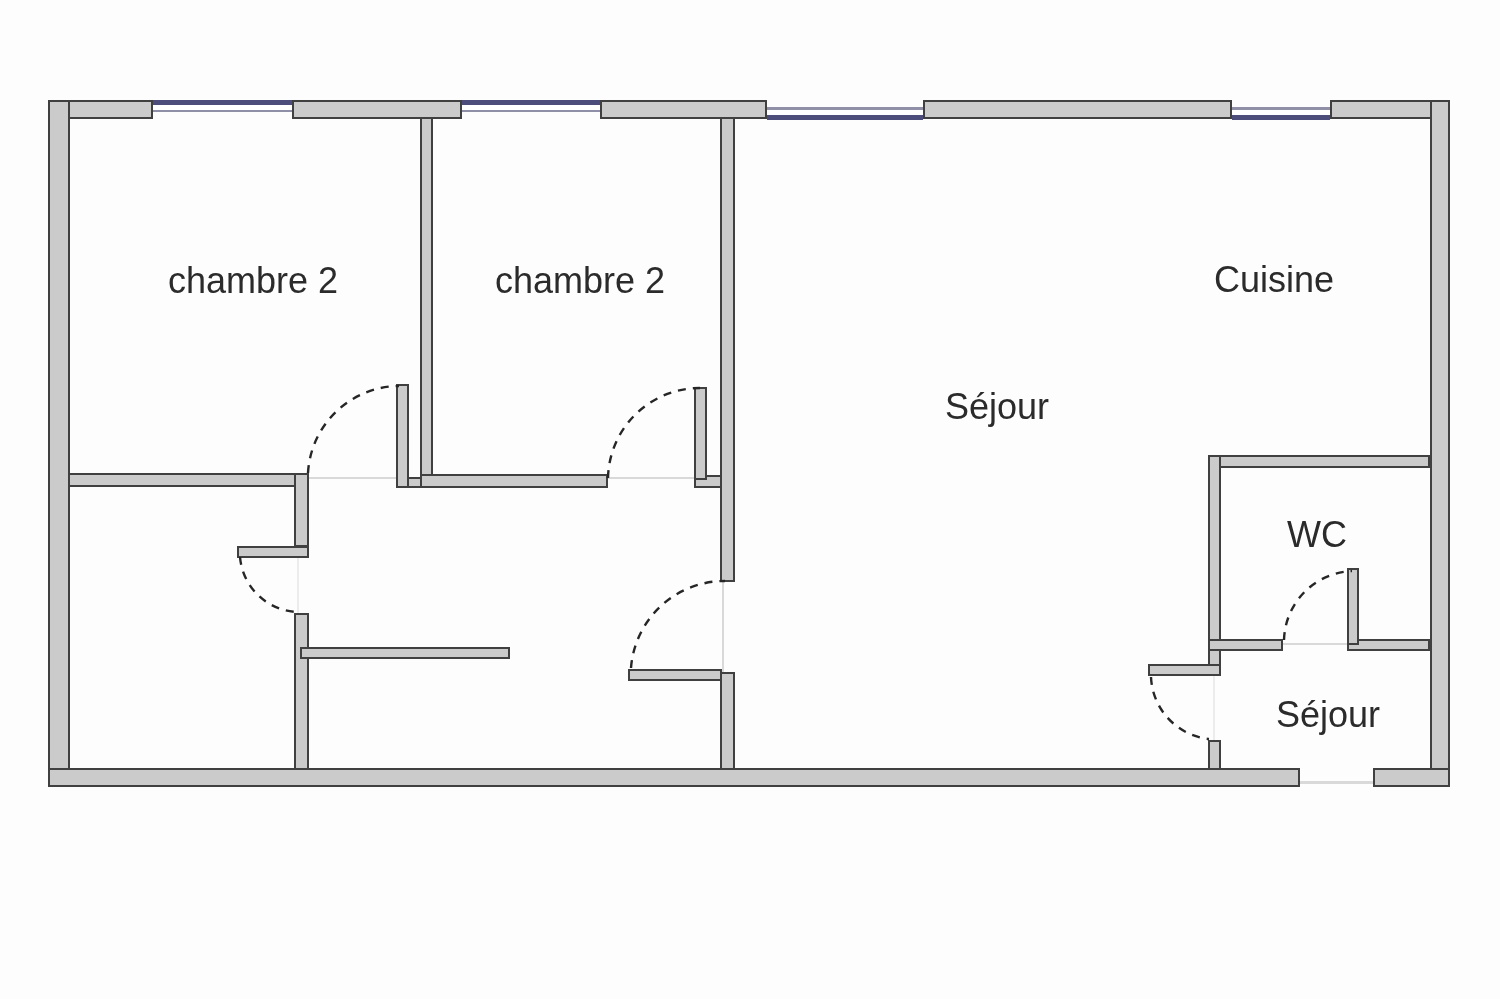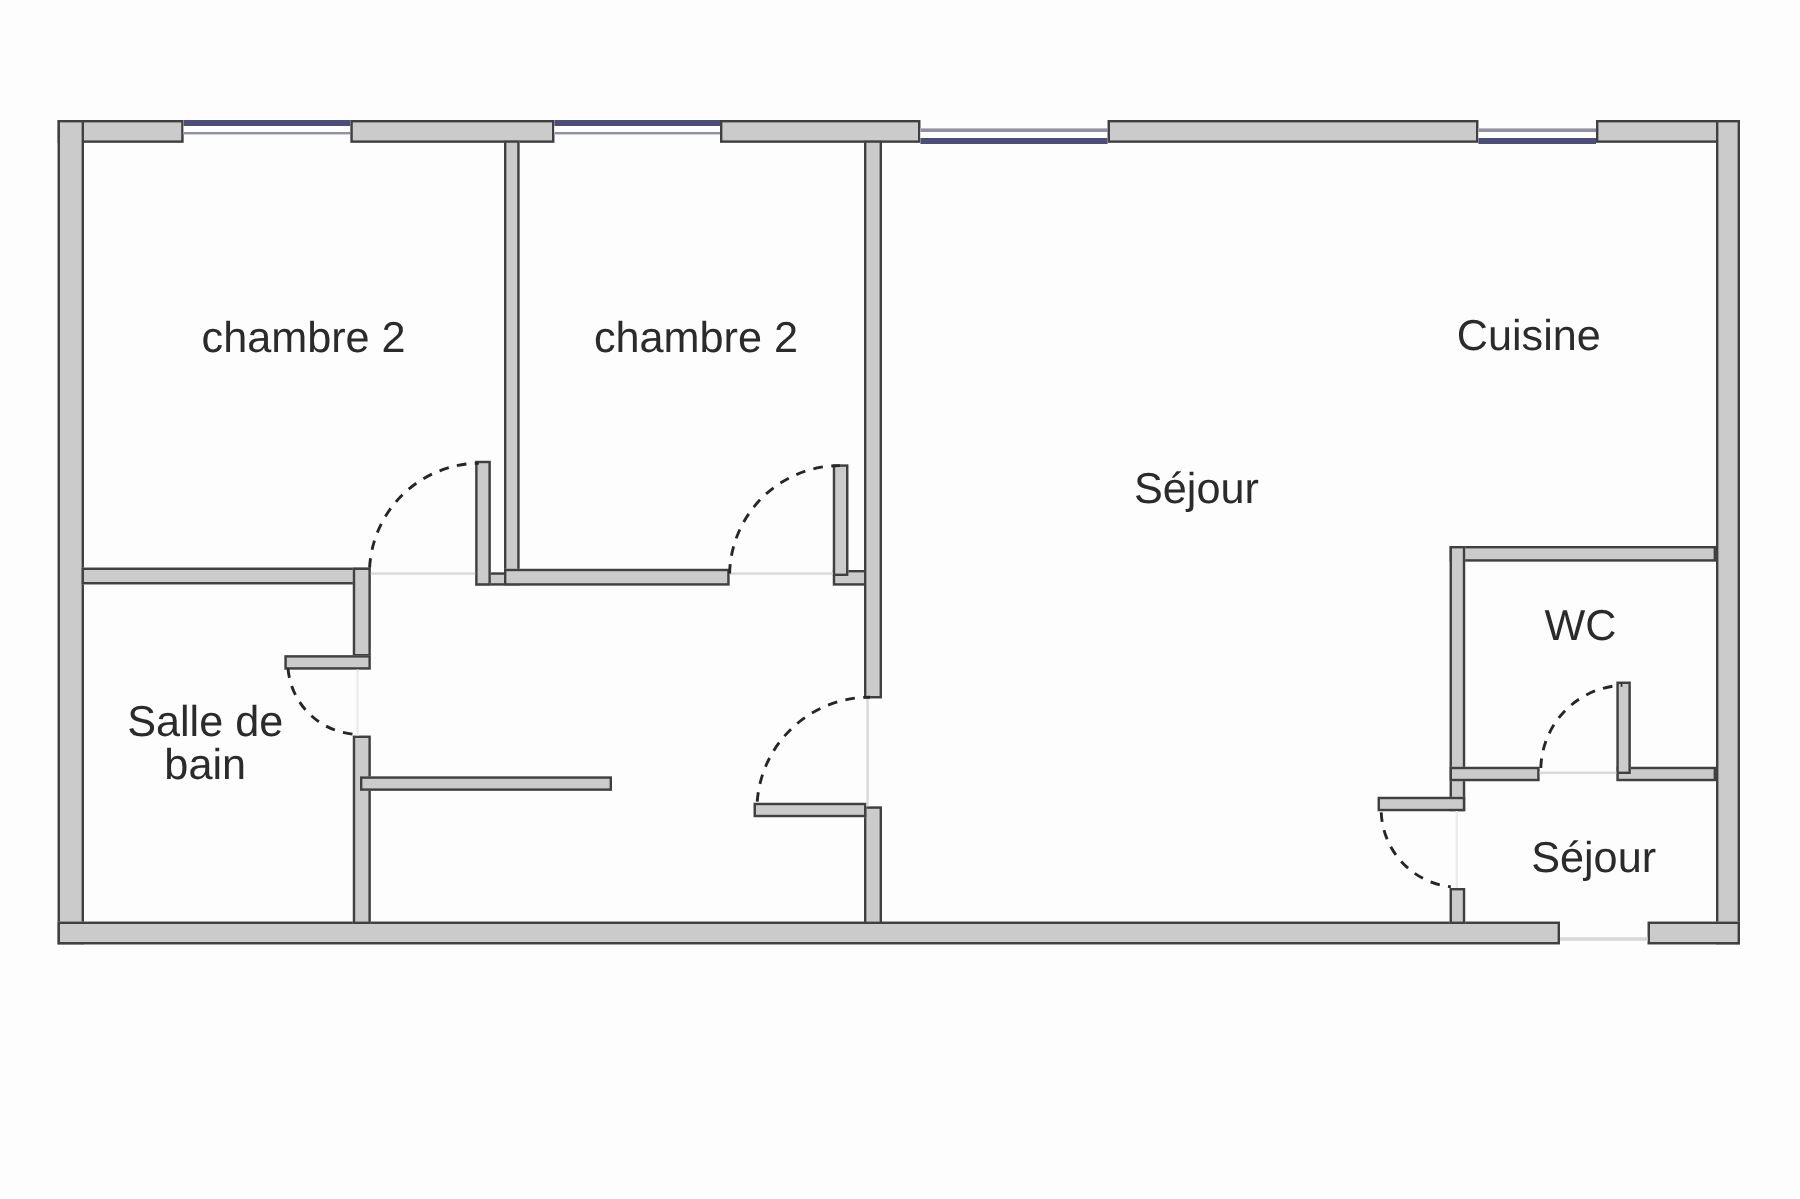--- a/index.html
+++ b/index.html
@@ -93,20 +93,16 @@
     <path d="M 631 668 A 94 94 0 0 1 725 581"></path>
     <path d="M 240 557 A 60 60 0 0 0 298 612"></path>
     <path d="M 1284 640 A 71 71 0 0 1 1352 571"></path>
     <path d="M 1151 677 A 65 65 0 0 0 1209 739"></path>
   </svg>
 
   <div class="room-label" style="left:253px;top:281px">chambre 2</div>
   <div class="room-label" style="left:580px;top:281px">chambre 2</div>
   <div class="room-label" style="left:1274px;top:280px">Cuisine</div>
   <div class="room-label" style="left:997px;top:407px">Séjour</div>
-  <div class="room-label" style="left:171px;top:619px">
-    <div>Salle de</div>
-    <div>bain</div>
-  </div>
-  <div class="room-label" style="left:1317px;top:521px">WC</div>
+  <div class="room-label" style="left:1317px;top:535px">WC</div>
   <div class="room-label" style="left:1328px;top:715px">Séjour</div>
 
 </div>
 
 </body></html>

